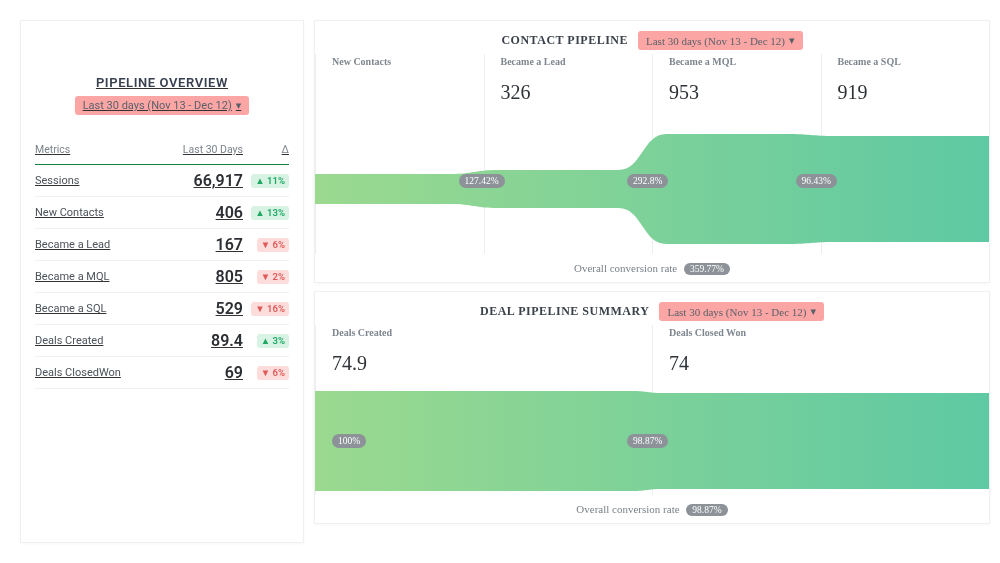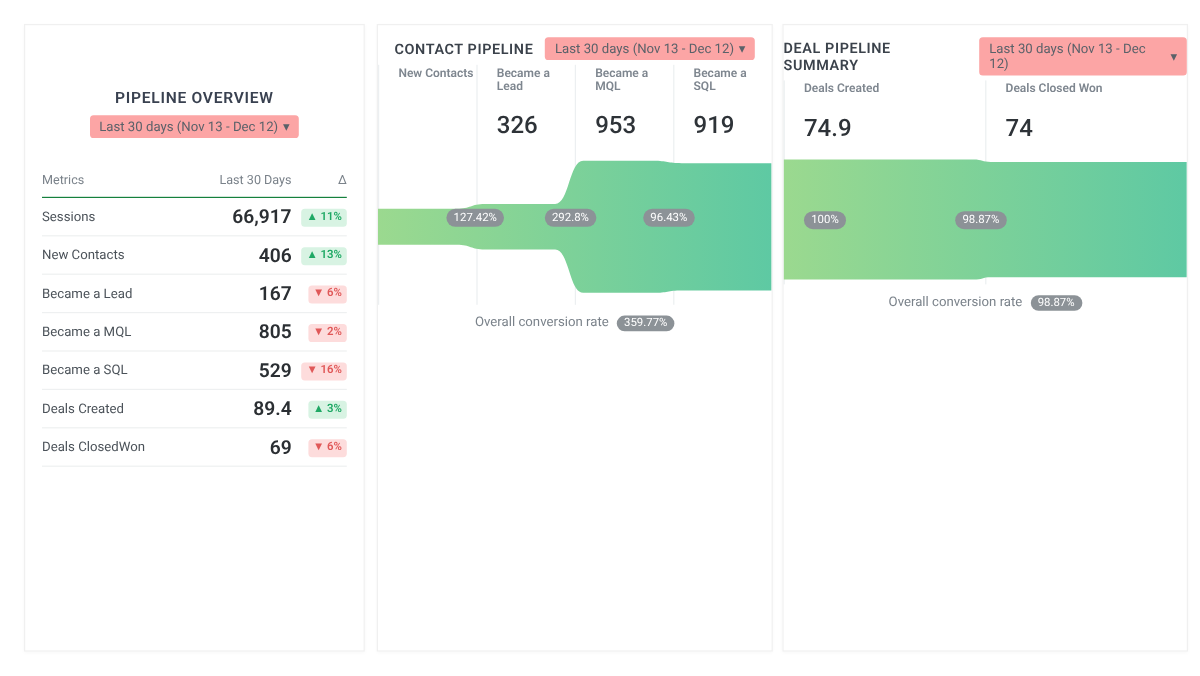--- a/index.html
+++ b/index.html
@@ -22,20 +22,21 @@
   .card {
     background: #fff;
     border: 1px solid #f0f0f0;
     box-shadow: 0 1px 3px rgba(0,0,0,0.03);
   }
   
   .side {
     width: 284px;
     flex: none;
     padding: 54px 14px 14px;
+    text-decoration: underline;
   }
   .side h2 {
     margin: 0 0 6px;
     font-size: 13px;
     letter-spacing: .6px;
     text-align: center;
     font-weight: 600;
     color: #394150;
   }
   .dropdown {
@@ -74,23 +75,24 @@
     padding: 1px 4px;
     border-radius: 3px;
     line-height: 1.3;
   }
   .pill.up   { background: #d8f3e3; color: #1ea864; }
   .pill.down { background: #fddcdc; color: #e05858; }
   
   .right {
     flex: 1;
     display: flex;
-    flex-direction: row;
+    flex-direction: column;
     gap: 8px;
     min-width: 0;
+    font-family: Liberation Serif, serif;
   }
   .panel { padding: 10px 0 8px; }
   .panel-head {
     display: flex;
     align-items: center;
     justify-content: center;
     gap: 10px;
     margin-bottom: 4px;
   }
   .panel-head h3 {

